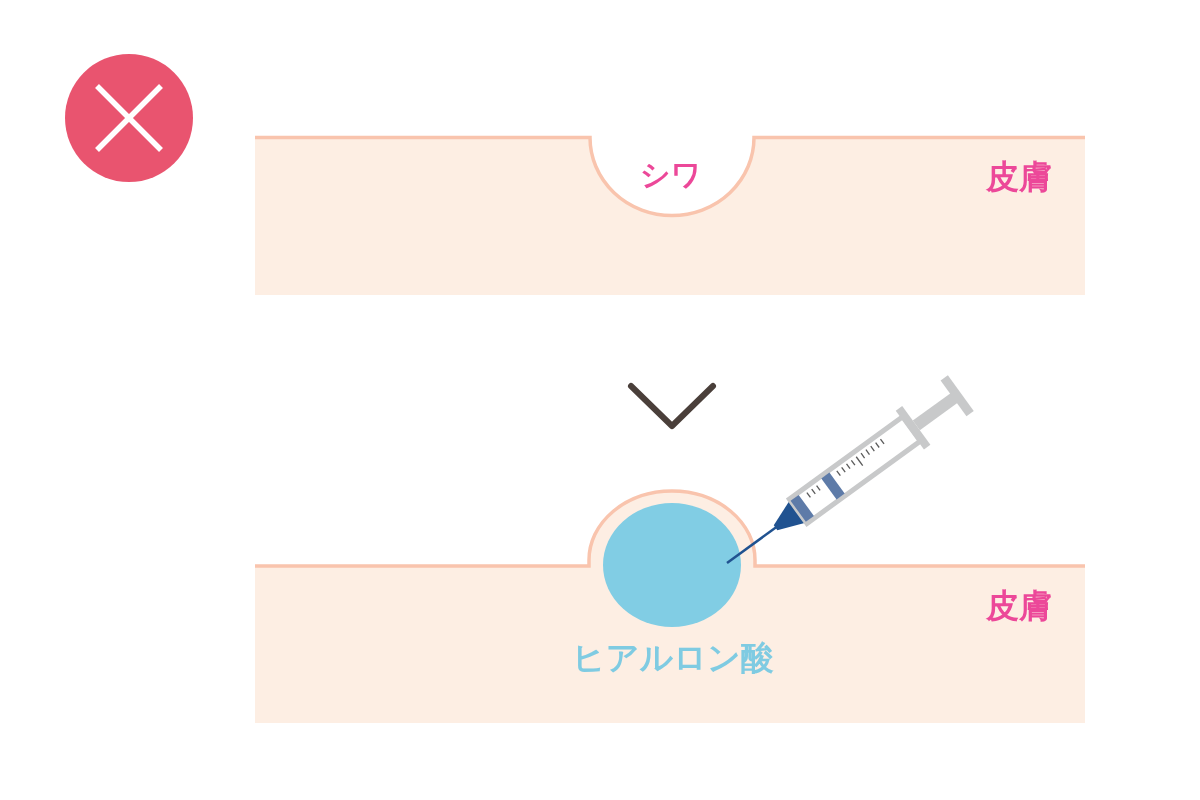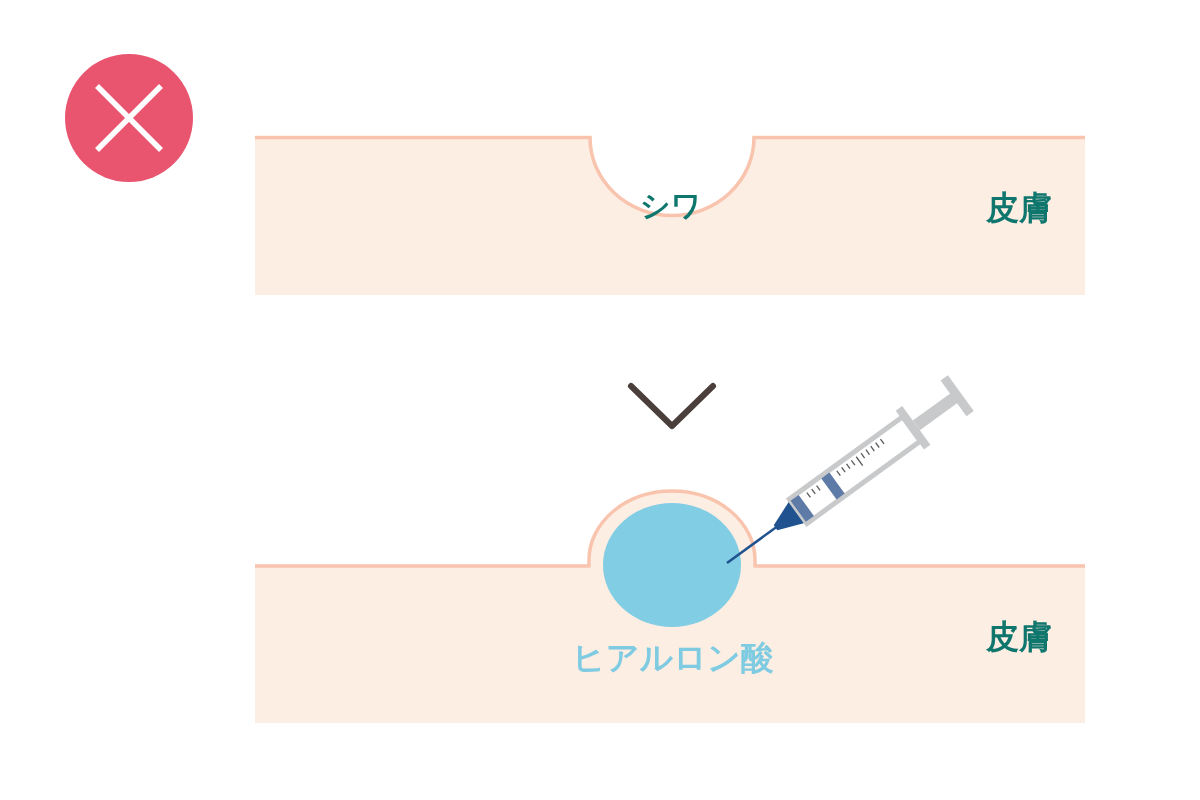--- a/index.html
+++ b/index.html
@@ -1,19 +1,19 @@
 <!DOCTYPE html>
 <html><head>
 <meta charset="utf-8">
 <style>
   html,body{margin:0;padding:0;background:#ffffff;}
   body{width:1200px;height:800px;position:relative;overflow:hidden;font-family:"DejaVu Sans",sans-serif;}
   svg{position:absolute;left:0;top:0;}
   .lbl{position:absolute;font-family:"DejaVu Sans",sans-serif;font-weight:bold;white-space:nowrap;}
-  .dark{color:#0f766e;margin-top:31px;}
+  .dark{color:#ec4899;}
   .blue{color:#7fcbe2;text-align:right;}
 </style>
 </head>
 <body>
 
 <svg width="1200" height="800" viewBox="0 0 1200 800">
 
   <g>
     <circle cx="129" cy="118" r="64" fill="#e9546f"></circle>
     <line x1="97" y1="86" x2="161" y2="150" stroke="#ffffff" stroke-width="5.5"></line>

